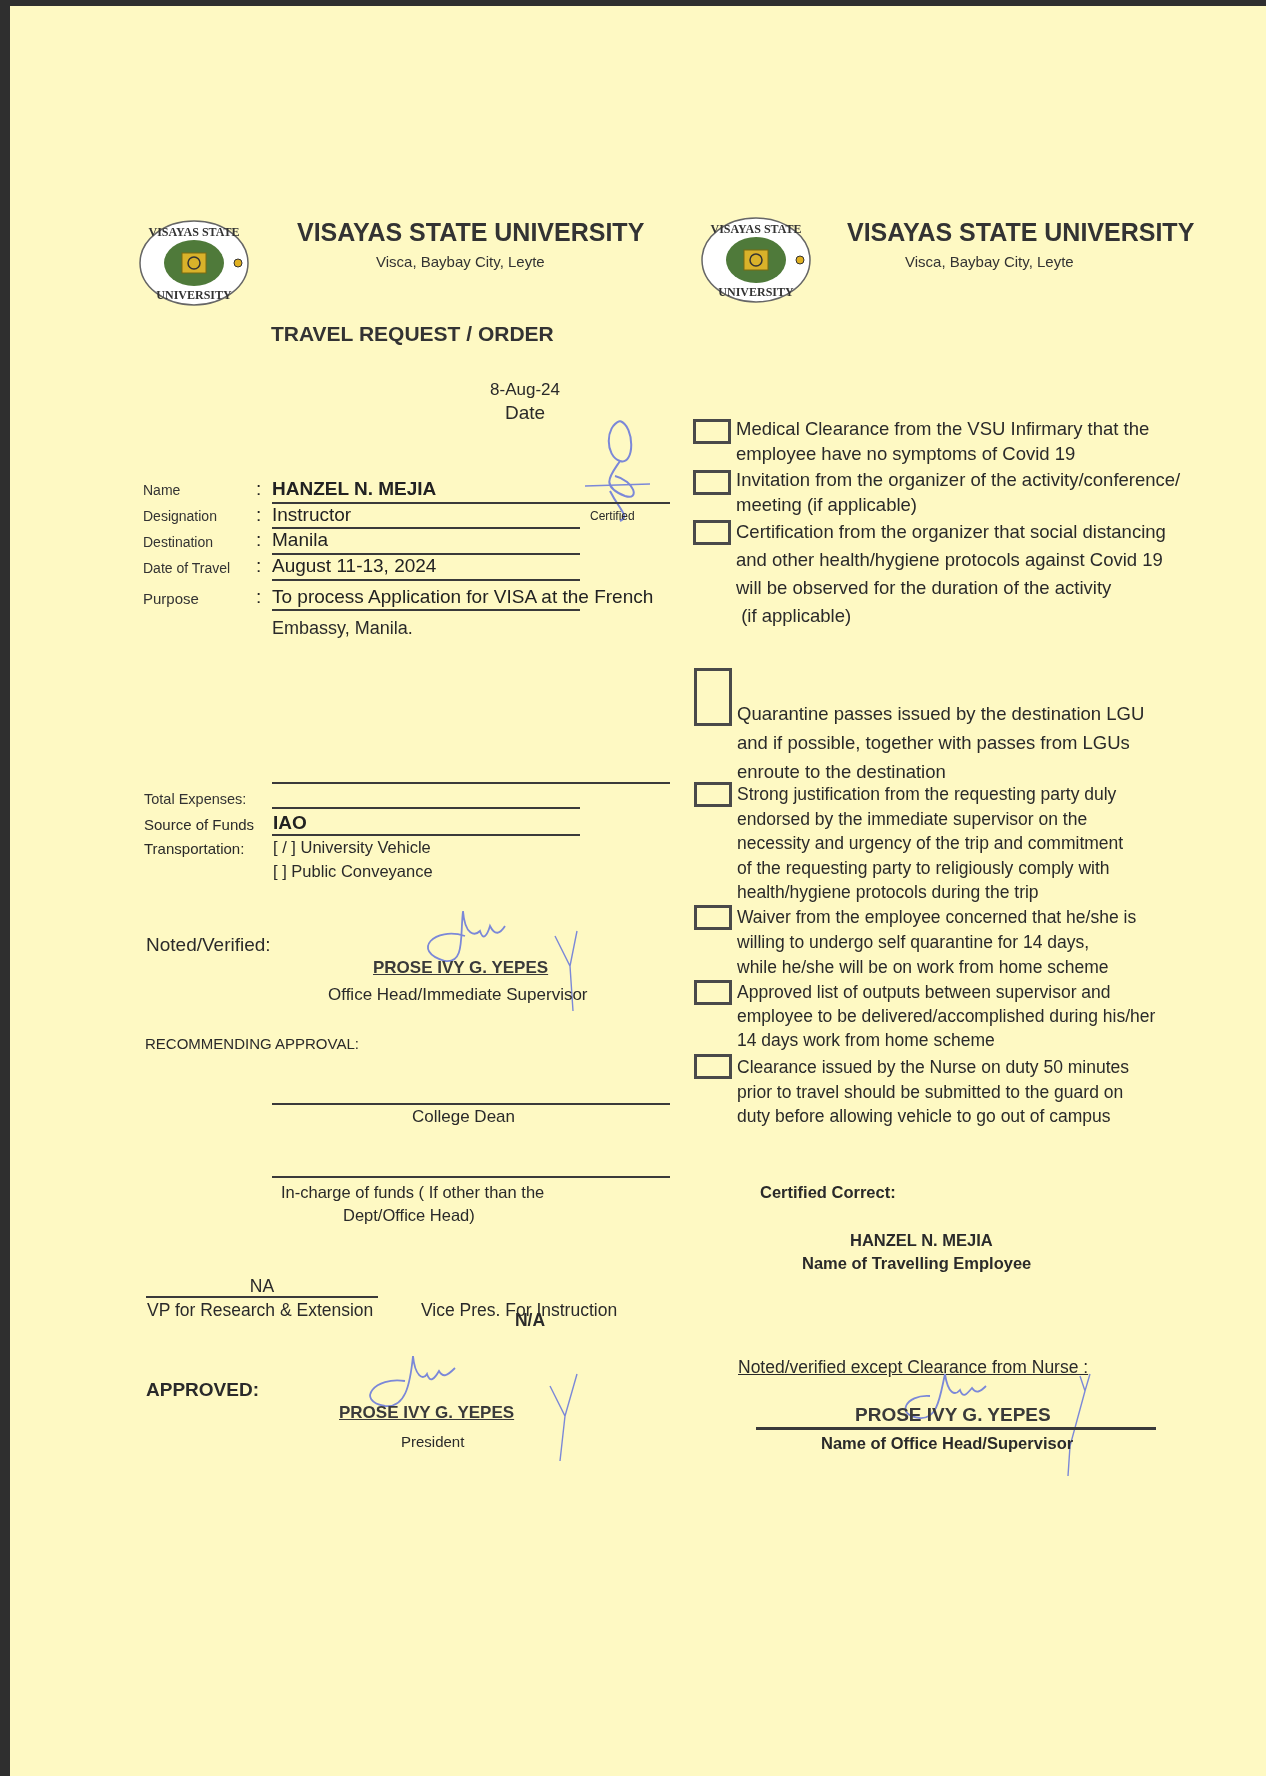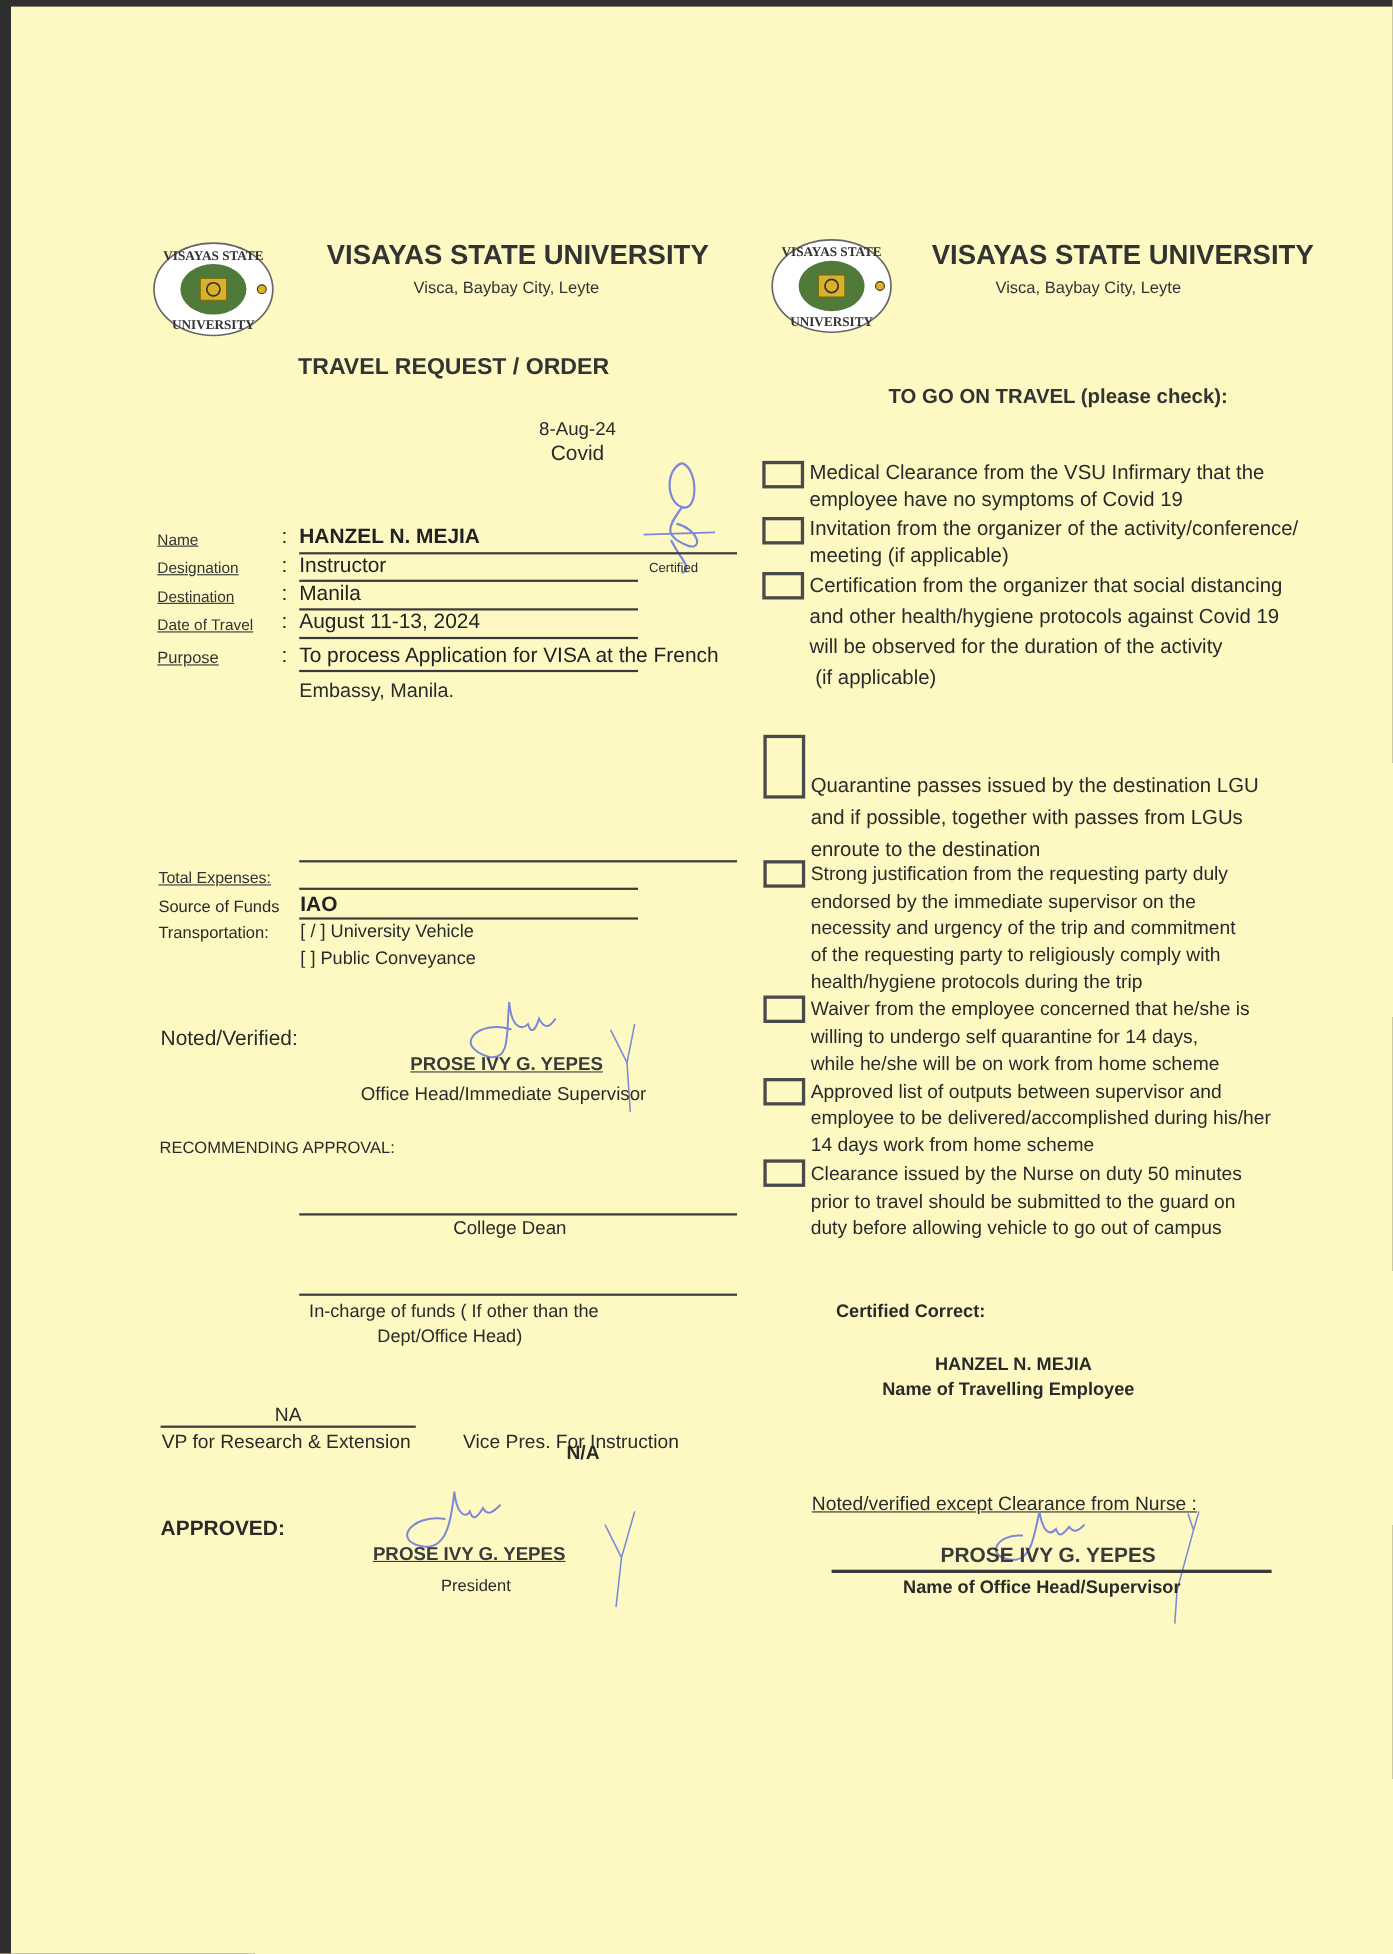--- a/index.html
+++ b/index.html
@@ -7,21 +7,21 @@
        font-family:"Liberation Sans",sans-serif;color:#2a2a2a;}
   .page{position:absolute;left:10px;top:6px;width:1256px;height:1770px;background:#fef9c3;}
   .abs{position:absolute;white-space:nowrap;}
   .b{font-weight:bold;}
   .c{text-align:center;}
   .u{text-decoration:underline;}
   .line{position:absolute;height:2px;background:#3a3a3a;}
   .seal{position:absolute;width:112px;height:88px;}
   .uni-title{font-size:25px;font-weight:bold;color:#333;}
   .uni-sub{font-size:15px;color:#333;}
-  .lbl{font-size:14px;color:#333;text-decoration:underline;}
+  .lbl{font-size:14px;color:#333;}
   .val{font-size:19px;color:#222;}
   .box{position:absolute;width:38px;height:25px;border:3px solid #4a4a4a;box-sizing:border-box;}
   .ck{font-size:18.5px;line-height:24.5px;color:#2a2a2a;position:absolute;white-space:pre;}
   .sig{position:absolute;}
 </style>
 </head>
 <body>
 
 <div class="page">
 
@@ -32,21 +32,21 @@
     <circle cx="56" cy="44" r="6" fill="none" stroke="#333" stroke-width="1.5"></circle>
     <circle cx="100" cy="44" r="4" fill="#e0b020" stroke="#333"></circle>
     <text x="56" y="17" font-size="12" text-anchor="middle" font-family="Liberation Serif,serif" font-weight="bold" fill="#333">VISAYAS STATE</text>
     <text x="56" y="80" font-size="12" text-anchor="middle" font-family="Liberation Serif,serif" font-weight="bold" fill="#333">UNIVERSITY</text>
   </svg>
   <div class="abs uni-title" style="left:287px;top:212px">VISAYAS STATE UNIVERSITY</div>
   <div class="abs uni-sub" style="left:366px;top:247px">Visca, Baybay City, Leyte</div>
   <div class="abs b" style="left:261px;top:316px;font-size:21px;color:#333">TRAVEL REQUEST / ORDER</div>
 
   <div class="abs c" style="left:465px;top:374px;width:100px;font-size:17px">8-Aug-24</div>
-  <div class="abs c" style="left:465px;top:396px;width:100px;font-size:19px">Covid</div>
+  <div class="abs c" style="left:465px;top:396px;width:100px;font-size:19px">Date</div>
 
   <svg class="sig" style="left:570px;top:410px" width="80" height="110" viewBox="0 0 80 110">
     <path d="M40 5 C25 10 25 40 40 45 C55 50 55 10 40 5 M40 45 C30 60 20 70 45 80 C60 85 55 65 35 60 M30 75 C40 95 50 100 40 105" fill="none" stroke="#7b88d8" stroke-width="2"></path>
     <path d="M5 70 L70 68" stroke="#7b88d8" stroke-width="1.5"></path>
   </svg>
 
   <div class="abs lbl" style="left:133px;top:476px">Name</div>
   <div class="abs val" style="left:246px;top:472px">:</div>
   <div class="abs val b" style="left:262px;top:472px">HANZEL N. MEJIA</div>
   <div class="line" style="left:262px;top:496px;width:398px"></div>
@@ -127,21 +127,20 @@
     <ellipse cx="56" cy="44" rx="54" ry="42" fill="#fff" stroke="#666" stroke-width="1.5"></ellipse>
     <ellipse cx="56" cy="44" rx="30" ry="23" fill="#4f7a3a"></ellipse>
     <rect x="44" y="34" width="24" height="20" fill="#d9b22a" stroke="#7a6a10"></rect>
     <circle cx="56" cy="44" r="6" fill="none" stroke="#333" stroke-width="1.5"></circle>
     <circle cx="100" cy="44" r="4" fill="#e0b020" stroke="#333"></circle>
     <text x="56" y="17" font-size="12" text-anchor="middle" font-family="Liberation Serif,serif" font-weight="bold" fill="#333">VISAYAS STATE</text>
     <text x="56" y="80" font-size="12" text-anchor="middle" font-family="Liberation Serif,serif" font-weight="bold" fill="#333">UNIVERSITY</text>
   </svg>
   <div class="abs uni-title" style="left:837px;top:212px">VISAYAS STATE UNIVERSITY</div>
   <div class="abs uni-sub" style="left:895px;top:247px">Visca, Baybay City, Leyte</div>
-  <div class="abs b c" style="left:680px;top:343px;width:544px;font-size:18.5px;color:#333">TO GO ON TRAVEL (please check):</div>
 
   <div>
     <div class="box" style="left:683px;top:413px"></div>
     <div class="ck" style="left:726px;top:411px">Medical Clearance from the VSU Infirmary that the
 employee have no symptoms of Covid 19</div>
 
     <div class="box" style="left:683px;top:464px"></div>
     <div class="ck" style="left:726px;top:462px">Invitation from the organizer of the activity/conference/
 meeting (if applicable)</div>
 

